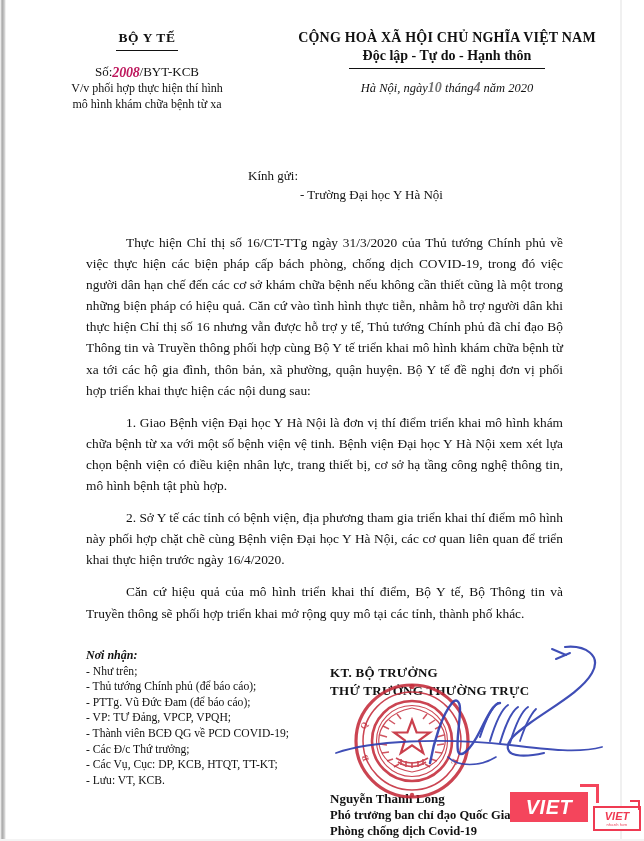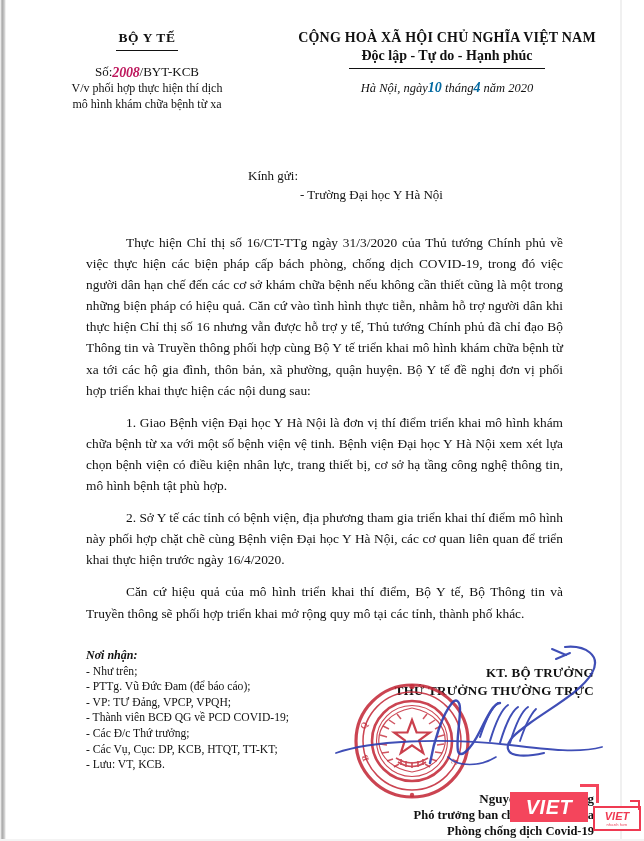--- a/index.html
+++ b/index.html
@@ -106,21 +106,21 @@
     font-size: 14px;
     margin-top: 2px;
   }
   .date-line {
     font-style: italic;
     font-size: 12.5px;
     margin-top: 11px;
     white-space: nowrap;
   }
   .hw {
-    color: #0369a1;
+    color: #737373;
     font-weight: bold;
     font-style: italic;
     font-size: 14px;
   }
 
   
   .kinhgui {
     position: absolute;
     left: 248px;
     top: 168px;
@@ -165,24 +165,24 @@
     line-height: 15.6px;
     white-space: nowrap;
   }
   .noinhan .nn-title {
     font-style: italic;
     font-weight: bold;
     font-size: 12px;
   }
   .signblock {
     position: absolute;
-    left: 344px;
+    left: 330px;
     top: 0;
     width: 250px;
-    text-align: right;
+    text-align: left;
     margin-top: 17px;
   }
   .sig-l1 {
     font-weight: bold;
     font-size: 13px;
     letter-spacing: 0.3px;
   }
   .sig-l2 {
     font-weight: bold;
     font-size: 13px;
@@ -308,27 +308,27 @@
   <div class="edge-bottom"></div>
 
   <div class="header">
 
     <div class="hdr-left">
       <div class="ministry">BỘ Y TẾ</div>
       <div class="rule-short"></div>
       <div class="so-line">
         <span>Số:</span><span class="so-num">2008</span><span>/BYT-KCB</span>
       </div>
-      <div class="vv">V/v phối hợp thực hiện thí dịch</div>
+      <div class="vv">V/v phối hợp thực hiện thí hình</div>
       <div class="vv">mô hình khám chữa bệnh từ xa</div>
     </div>
 
     <div class="hdr-right">
       <div class="rep-title">CỘNG HOÀ XÃ HỘI CHỦ NGHĨA VIỆT NAM</div>
-      <div class="rep-motto">Độc lập - Tự do - Hạnh phúc</div>
+      <div class="rep-motto">Độc lập - Tự do - Hạnh thôn</div>
       <div class="rule-med"></div>
       <div class="date-line">
         <span>Hà Nội, ngày</span><span class="hw">10</span><span> tháng</span><span class="hw">4</span><span> năm 2020</span>
       </div>
     </div>
 
   </div>
 
   <div class="kinhgui">
     <div class="k-label">Kính gửi:</div>
@@ -340,20 +340,21 @@
     <p>1. Giao Bệnh viện Đại học Y Hà Nội là đơn vị thí điểm triển khai mô hình khám chữa bệnh từ xa với một số bệnh viện vệ tinh. Bệnh viện Đại học Y Hà Nội xem xét lựa chọn bệnh viện có điều kiện nhân lực, trang thiết bị, cơ sở hạ tầng công nghệ thông tin, mô hình bệnh tật phù hợp.</p>
     <p>2. Sở Y tế các tỉnh có bệnh viện, địa phương tham gia triển khai thí điểm mô hình này phối hợp chặt chẽ cùng Bệnh viện Đại học Y Hà Nội, các cơ quan liên quan để triển khai thực hiện trước ngày 16/4/2020.</p>
     <p>Căn cứ hiệu quả của mô hình triển khai thí điểm, Bộ Y tế, Bộ Thông tin và Truyền thông sẽ phối hợp triển khai mở rộng quy mô tại các tỉnh, thành phố khác.</p>
   </div>
 
   <div class="footer">
 
     <div class="noinhan">
       <div class="nn-title">Nơi nhận:</div>
       <div>- Như trên;</div>
+      <div>- Thủ tướng Chính phủ (để báo cáo);</div>
       <div>- PTTg. Vũ Đức Đam (để báo cáo);</div>
       <div>- VP: TƯ Đảng, VPCP, VPQH;</div>
       <div>- Thành viên BCĐ QG về PCD COVID-19;</div>
       <div>- Các Đ/c Thứ trưởng;</div>
       <div>- Các Vụ, Cục: DP, KCB, HTQT, TT-KT;</div>
       <div>- Lưu: VT, KCB.</div>
     </div>
 
     <div class="signblock">
       <div class="sig-l1">KT. BỘ TRƯỞNG</div>

